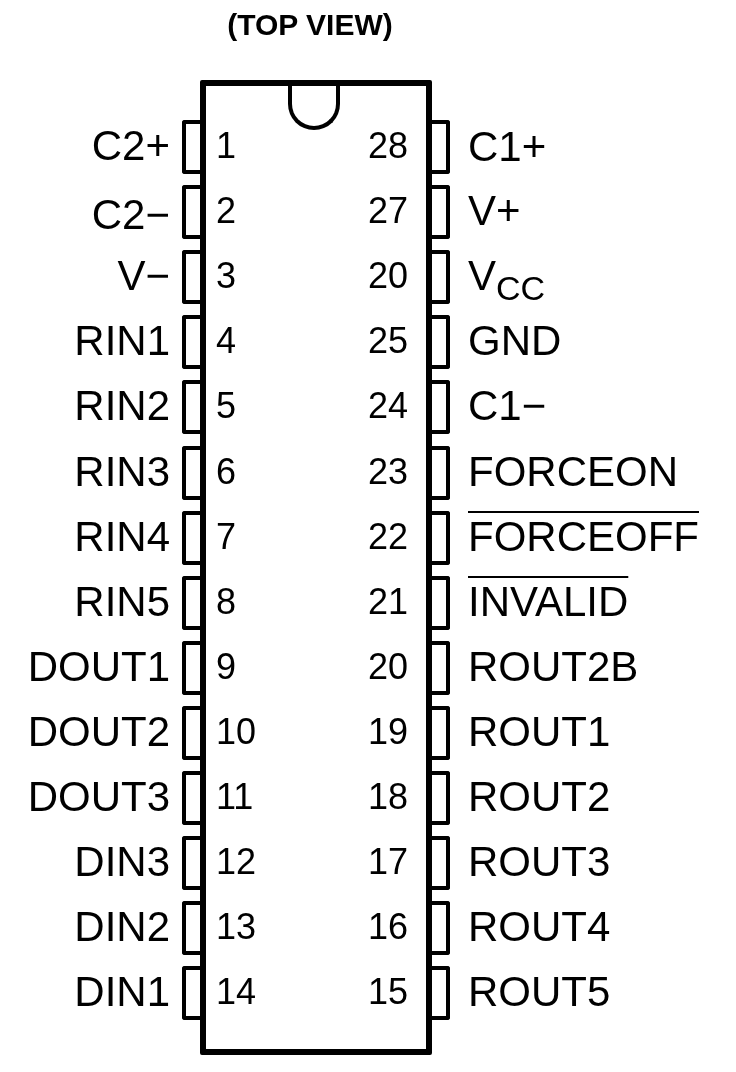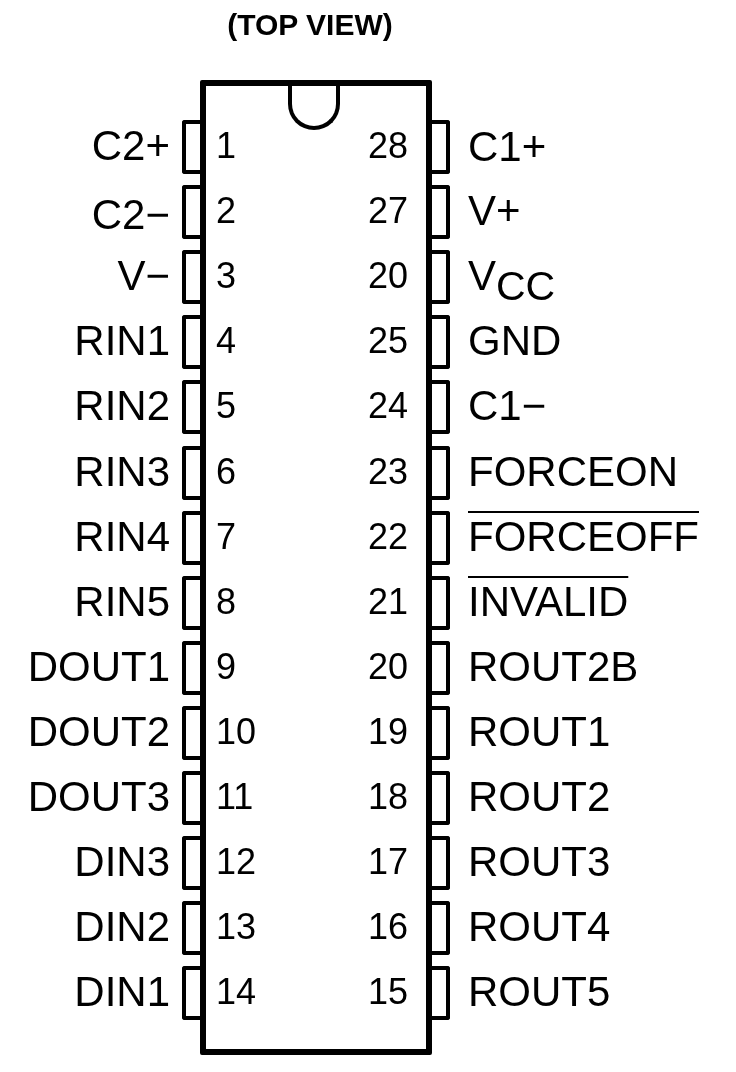--- a/index.html
+++ b/index.html
@@ -15,21 +15,21 @@
   .pin { position:absolute; width:14px; height:46px; border:4px solid #000; background:#fff; }
   .pin.left { left:182px; border-right:none; border-radius:3px 0 0 3px; }
   .pin.right { left:432px; border-left:none; border-radius:0 3px 3px 0; }
   .num { position:absolute; font-size:36px; line-height:40px; }
   .num.left { left:216px; }
   .num.right { left:360px; width:56px; text-align:center; }
   .lbl { position:absolute; font-size:42px; line-height:46px; white-space:nowrap; }
   .lbl.left { right:566px; text-align:right; }
   .lbl.right { left:468px; }
   .ovl { text-decoration:overline; text-decoration-thickness:2px; }
-  .sub { font-size:41px; position:relative; top:10px; }
+  .sub { font-size:34px; position:relative; top:10px; }
 </style>
 </head>
 <body>
 
 <div class="title">(TOP VIEW)</div>
 <div class="body-box"></div>
 <div class="notch"></div>
 <div id="pins">
     <div class="pin left" style="top: 120px;"></div>
     <div class="num left" style="top: 126px;">1</div>

